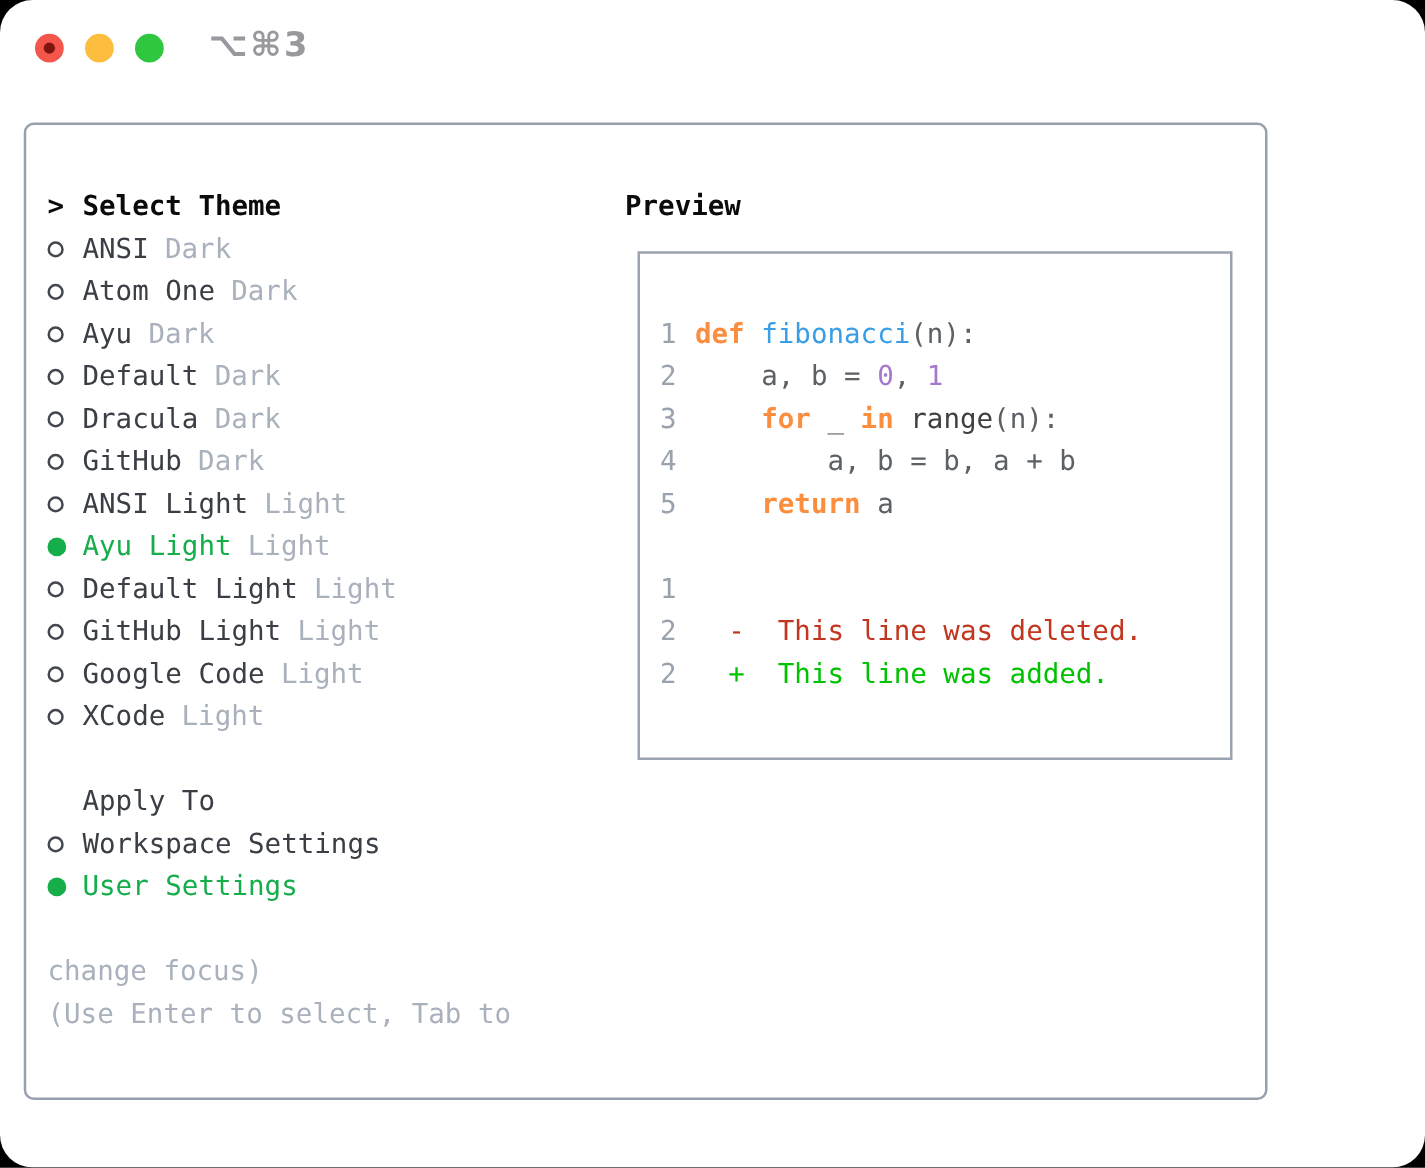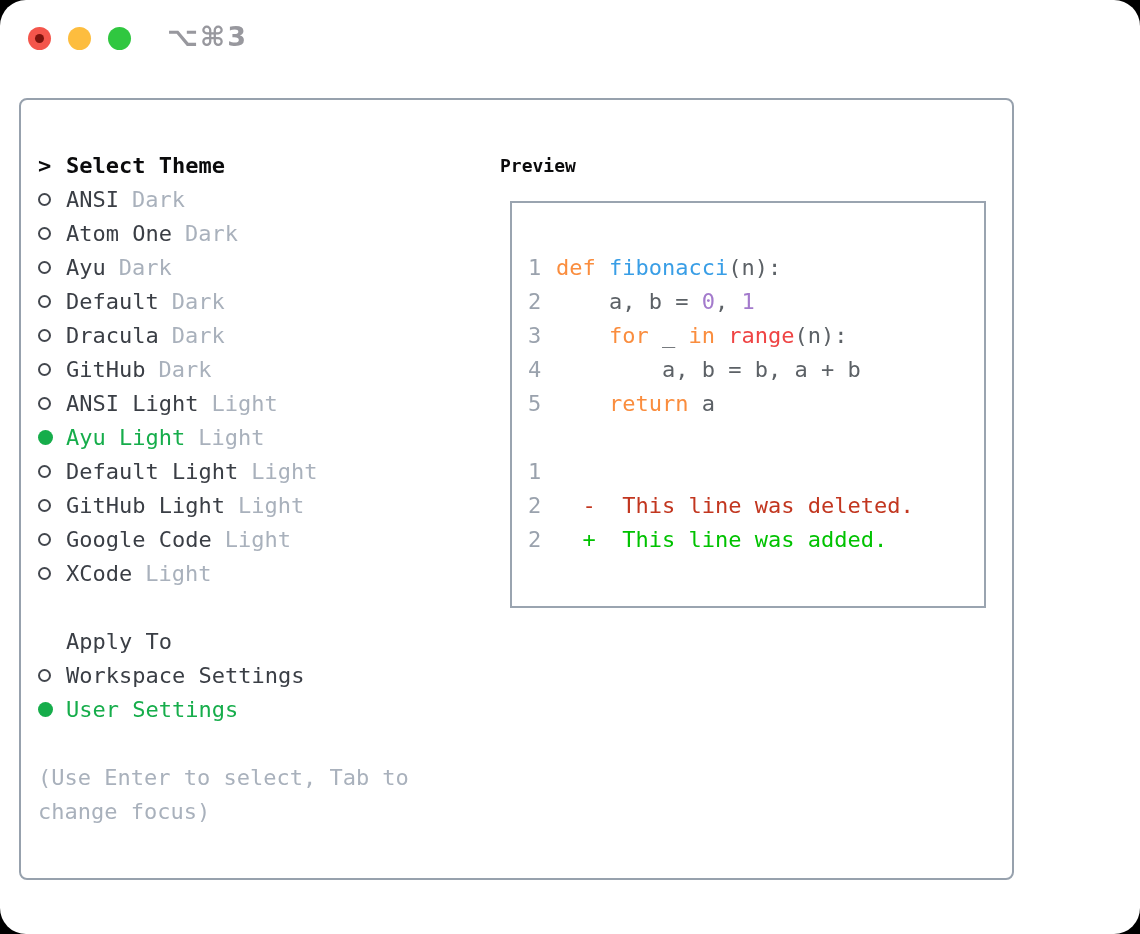--- a/index.html
+++ b/index.html
@@ -30,32 +30,32 @@
   .mcell{width:28px;display:flex;align-items:center;flex:0 0 28px;}
   .radio{width:13px;height:13px;border:2px solid #43474e;border-radius:50%;box-sizing:border-box;}
   .radio.on{width:15px;height:15px;border:none;background:#16ad4b;}
   .prompt{width:28px;flex:0 0 28px;font-weight:bold;color:#0b0b0c;}
   .hdr{font-weight:bold;color:#0b0b0c;}
   .tname.sel{color:#16ad4b;}
   .desc{color:#a9b1bc;margin-left:13px;}
   .hint{color:#a9b1bc;}
   
   .preview-title{position:absolute;left:500px;top:148px;height:34px;display:flex;align-items:center;
-    font-size:18px;font-weight:bold;color:#0b0b0c;}
+    font-size:22px;font-weight:bold;color:#0b0b0c;}
   .preview-box{
     position:absolute;left:510px;top:201px;width:476px;height:407px;
     border:2px solid #9aa4b0;box-sizing:border-box;background:#fff;
   }
   .code-lines{padding:47px 0 0 16px;}
   .cline{height:34px;display:flex;align-items:center;font-size:22px;white-space:pre;}
   .ln{width:28px;flex:0 0 28px;color:#9aa2ad;}
   .fg{color:#5c6166;}
-  .kw{color:#fa8d3e;}
+  .kw{color:#fa8d3e;font-weight:bold;}
   .fn{color:#399ee6;}
-  .rg{color:#ef4444;}
+  .rg{color:#404040;}
   .ct{color:#a37acc;}
   .cx{color:#8e969e;}
   .del{color:#c2361f;}
   .add{color:#00c200;}
 </style>
 </head>
 <body>
 
 <div id="window">
 
@@ -90,22 +90,22 @@
     <div class="spacer"></div>
     <div class="row">
       <span class="mcell"></span>
       <span>Apply To</span>
     </div>
     <div id="apply-rows">
         <div class="row"><span class="mcell"><span class="radio"></span></span><span class="tname">Workspace Settings</span></div>
         <div class="row"><span class="mcell"><span class="radio on"></span></span><span class="tname sel">User Settings</span></div>
       </div>
     <div class="spacer"></div>
+    <div class="row hint">change focus)</div>
     <div class="row hint">(Use Enter to select, Tab to</div>
-    <div class="row hint">change focus)</div>
   </div>
 
   <div class="preview-title">Preview</div>
   <div class="preview-box">
     <div class="code-lines" id="code-lines">
         <div class="cline"><span class="ln">1</span><span class="kw">def </span><span class="fn">fibonacci</span><span class="fg">(n):</span></div>
         <div class="cline"><span class="ln">2</span><span class="fg">    a, b = </span><span class="ct">0</span><span class="fg">, </span><span class="ct">1</span></div>
         <div class="cline"><span class="ln">3</span><span class="fg">    </span><span class="kw">for</span><span class="fg"> _ </span><span class="kw">in</span><span class="fg"> </span><span class="rg">range</span><span class="fg">(n):</span></div>
         <div class="cline"><span class="ln">4</span><span class="fg">        a, b = b, a + b</span></div>
         <div class="cline"><span class="ln">5</span><span class="fg">    </span><span class="kw">return</span><span class="fg"> a</span></div>

